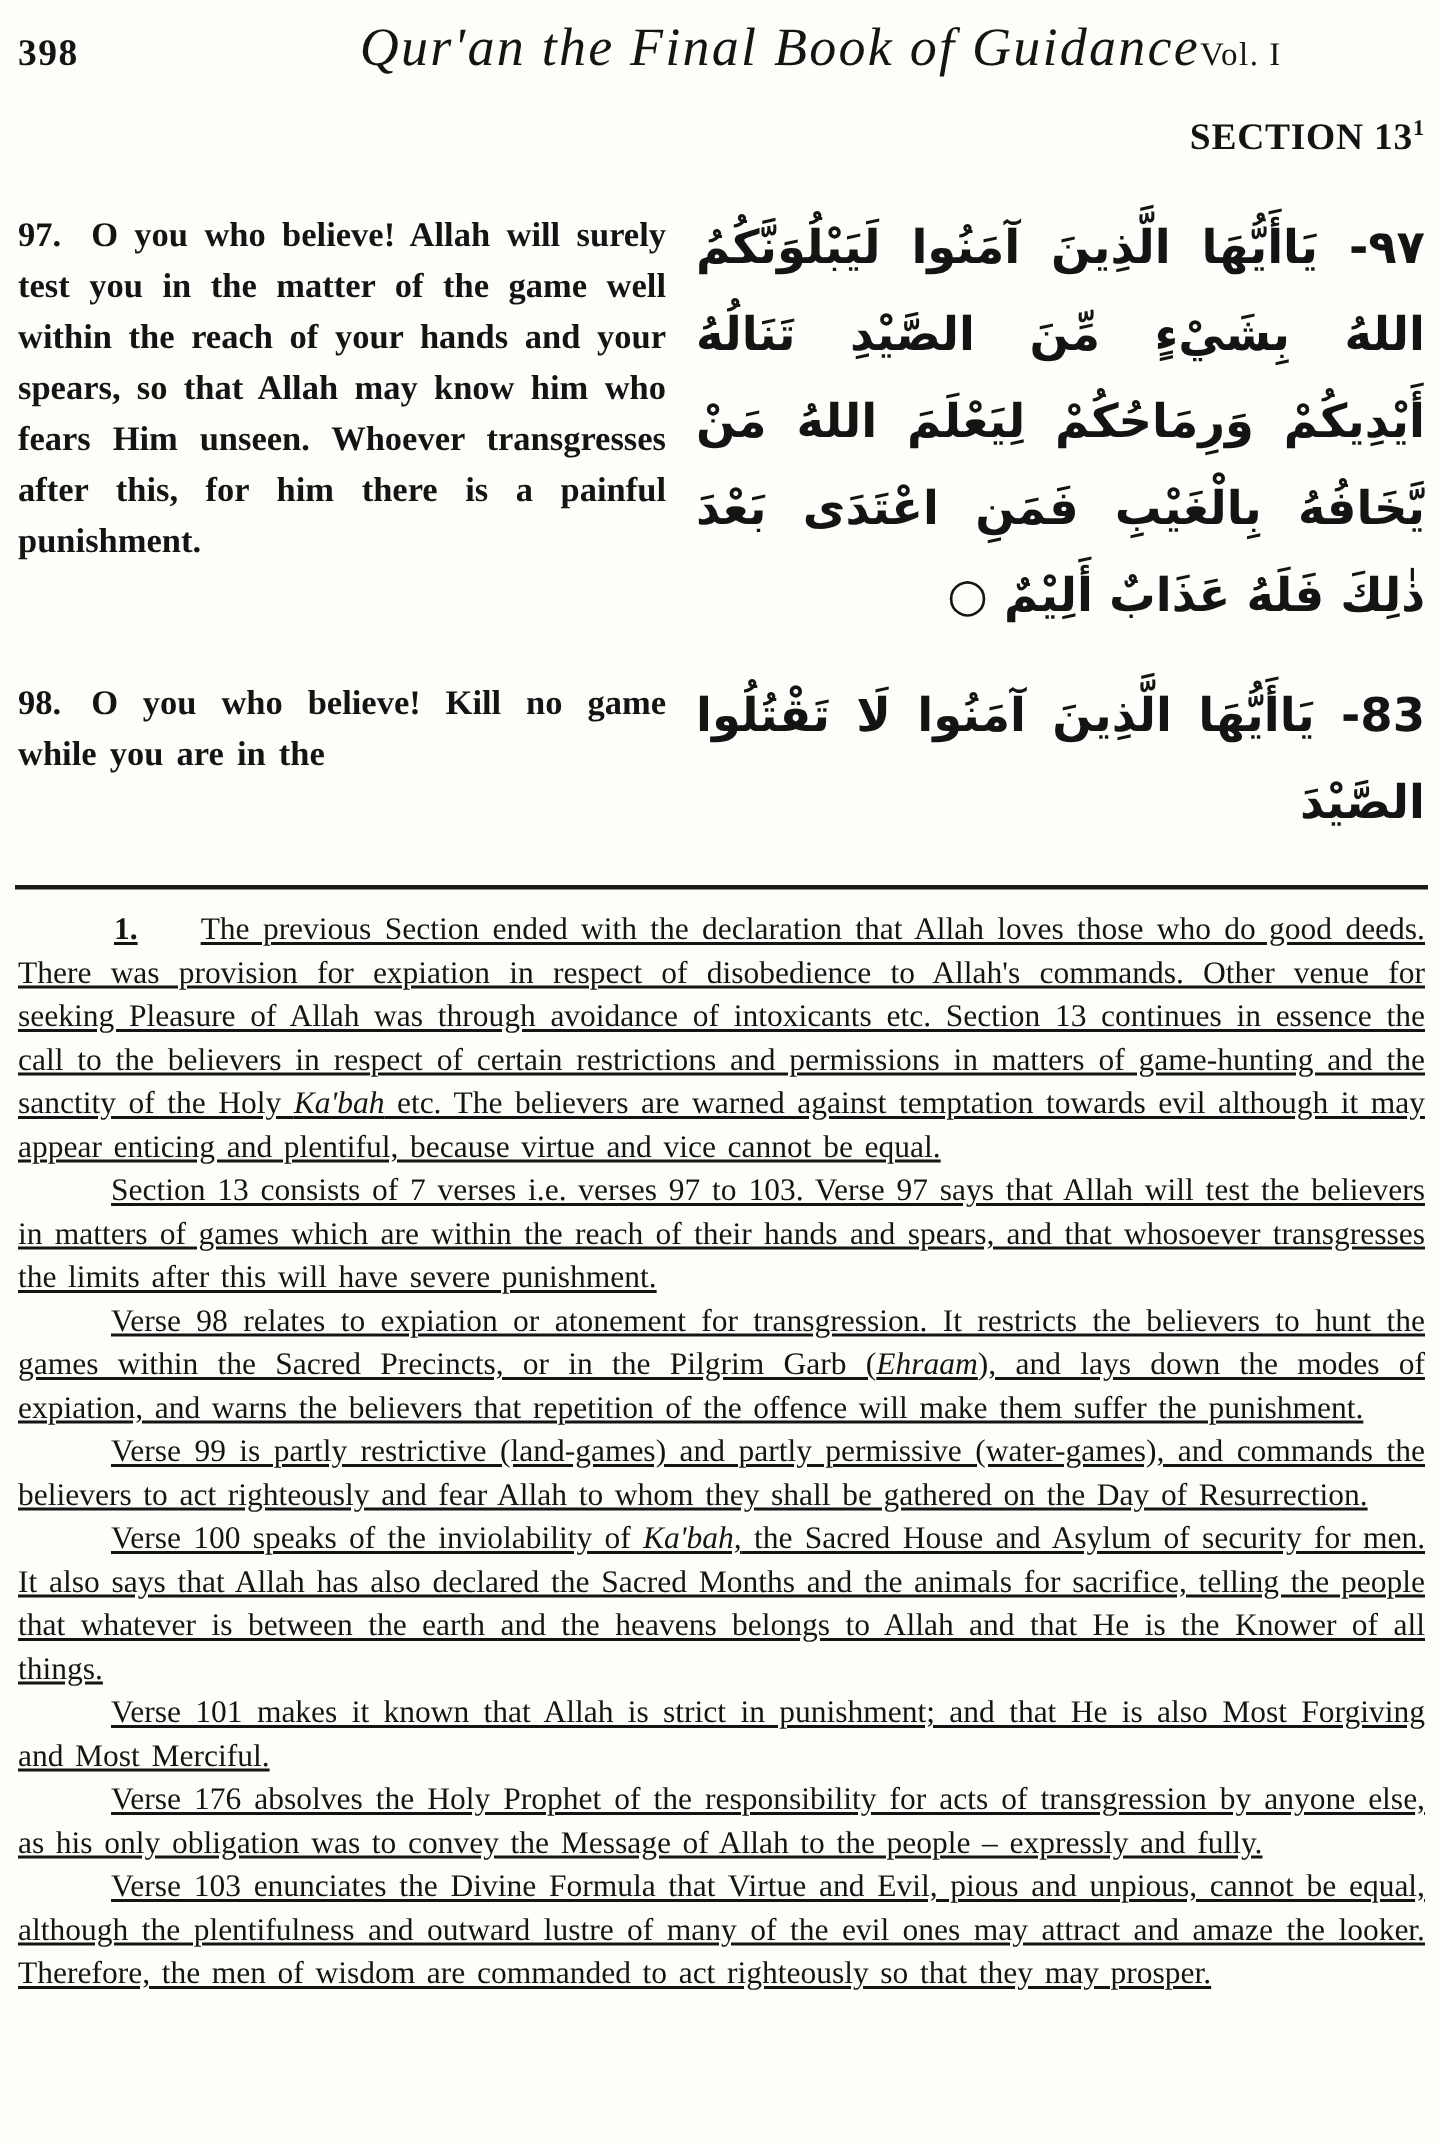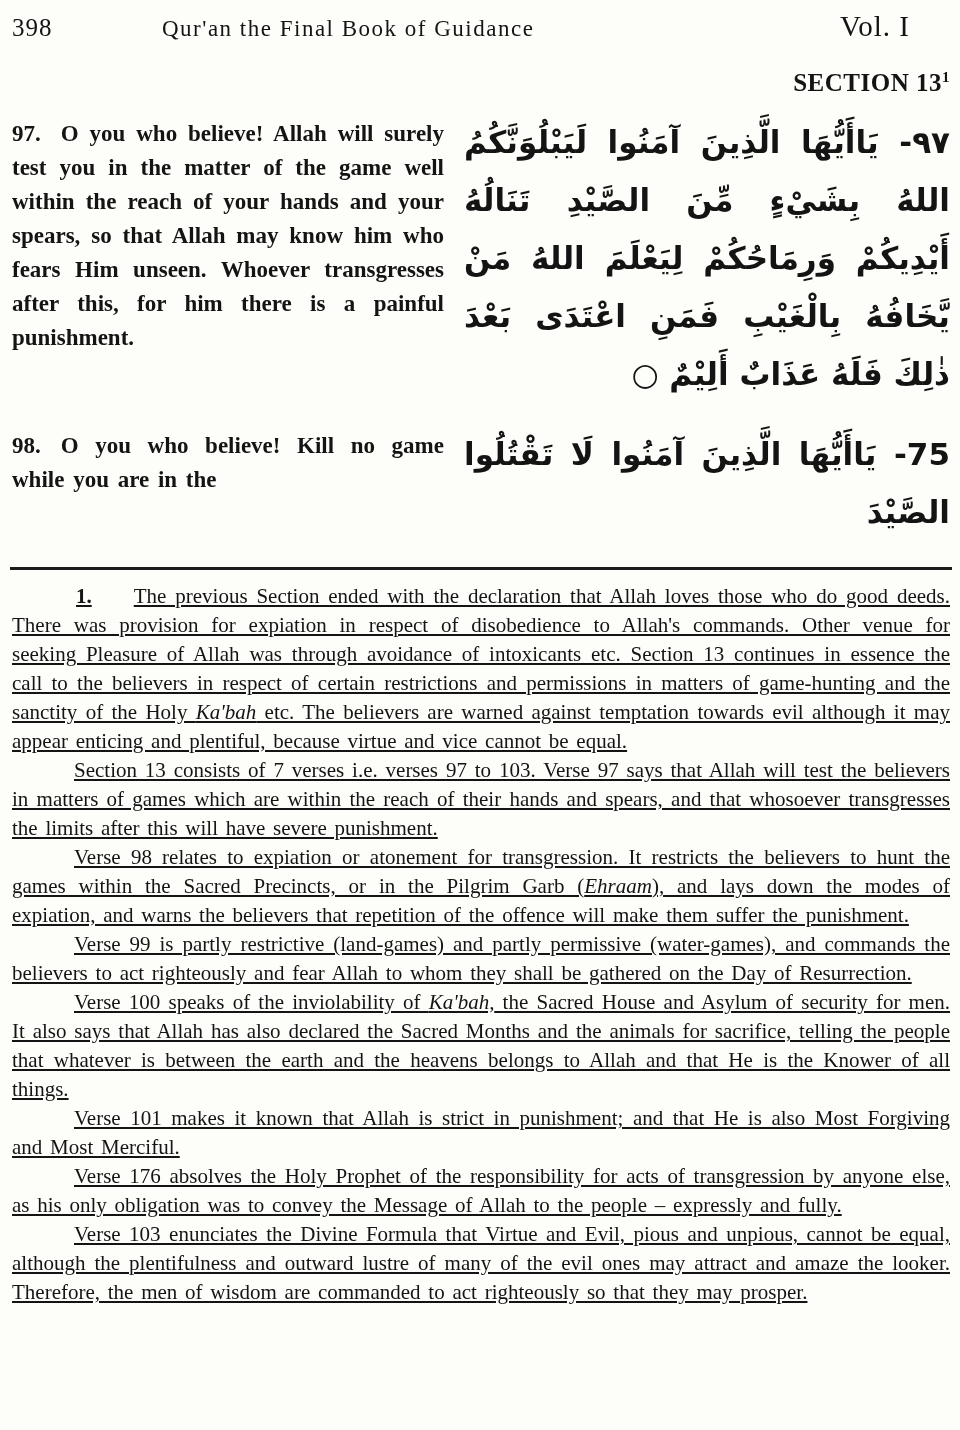--- a/index.html
+++ b/index.html
@@ -8,30 +8,30 @@
     height: 1430px;
     background: #fdfdfa;
     color: #141414;
     font-family: "Liberation Serif", serif;
     overflow: hidden;
   }
   .page { padding: 6px 10px 0 12px; }
 
   
   .page-header { display: flex; align-items: baseline; padding-top: 4px; }
-  .page-num { width: 150px; font-size: 25px; font-weight: normal; letter-spacing: 1px; }
-  .book-title { flex: 1; text-align: left; font-size: 23px; letter-spacing: 1.5px; }
-  .volume { width: 150px; text-align: center; font-size: 29px; letter-spacing: 1px; }
+  .page-num { width: 150px; font-size: 25px; font-weight: bold; letter-spacing: 1px; }
+  .book-title { flex: 1; text-align: right; font-style: italic; font-size: 36px; letter-spacing: 1.5px; }
+  .volume { width: 150px; text-align: left; font-size: 22px; letter-spacing: 1px; }
 
   
   .section-heading { margin-top: 26px; text-align: right; font-size: 25px; font-weight: bold; letter-spacing: 0.5px; }
   .section-heading sup { font-size: 15px; vertical-align: super; line-height: 0; }
 
   
-  .verses { margin-top: 20px; }
+  .verses { margin-top: 34px; }
   .verse-row { display: flex; justify-content: space-between; align-items: flex-start; margin-bottom: 26px; }
   .verse-en {
     width: 432px;
     font-weight: bold;
     font-size: 23px;
     line-height: 34px;
     text-align: justify;
     word-spacing: 3px;
   }
   .v-gap { display: inline-block; width: 20px; }
@@ -78,21 +78,21 @@
 
   <section class="verses">
 
     <div class="verse-row">
       <p class="verse-en"><span class="v-num">97.</span><span class="v-gap"></span><span>O you who believe! Allah will surely test you in the matter of the game well within the reach of your hands and your spears, so that Allah may know him who fears Him unseen. Whoever transgresses after this, for him there is a painful punishment.</span></p>
       <p class="verse-ar">٩٧- يَاأَيُّهَا الَّذِينَ آمَنُوا لَيَبْلُوَنَّكُمُ اللهُ بِشَيْءٍ مِّنَ الصَّيْدِ تَنَالُهُ أَيْدِيكُمْ وَرِمَاحُكُمْ لِيَعْلَمَ اللهُ مَنْ يَّخَافُهُ بِالْغَيْبِ فَمَنِ اعْتَدَى بَعْدَ ذٰلِكَ فَلَهُ عَذَابٌ أَلِيْمٌ ○</p>
     </div>
 
     <div class="verse-row">
       <p class="verse-en"><span class="v-num">98.</span><span class="v-gap"></span><span>O you who believe! Kill no game while you are in the</span></p>
-      <p class="verse-ar">75- يَاأَيُّهَا الَّذِينَ آمَنُوا لَا تَقْتُلُوا الصَّيْدَ</p>
+      <p class="verse-ar">83- يَاأَيُّهَا الَّذِينَ آمَنُوا لَا تَقْتُلُوا الصَّيْدَ</p>
     </div>
 
   </section>
 
   <hr class="rule">
 
   <section class="footnote">
     <p class="fn-para fn-first"><span class="fn-ind"></span><span class="fn-marker">1.</span><span class="fn-gap"></span><span><span>The previous Section ended with the declaration that Allah loves those who do good deeds. There was provision for expiation in respect of disobedience to Allah's commands. Other venue for seeking Pleasure of Allah was through avoidance of intoxicants etc. Section 13 continues in essence the call to the believers in respect of certain restrictions and permissions in matters of game-hunting and the sanctity of the Holy </span><span style="font-style: italic;">Ka'bah</span><span> etc. The believers are warned against temptation towards evil although it may appear enticing and plentiful, because virtue and vice cannot be equal.</span></span></p>
     <p class="fn-para"><span><span>Section 13 consists of 7 verses i.e. verses 97 to 103. Verse 97 says that Allah will test the believers in matters of games which are within the reach of their hands and spears, and that whosoever transgresses the limits after this will have severe punishment.</span></span></p>
     <p class="fn-para"><span><span>Verse 98 relates to expiation or atonement for transgression. It restricts the believers to hunt the games within the Sacred Precincts, or in the Pilgrim Garb (</span><span style="font-style: italic;">Ehraam</span><span>), and lays down the modes of expiation, and warns the believers that repetition of the offence will make them suffer the punishment.</span></span></p>

